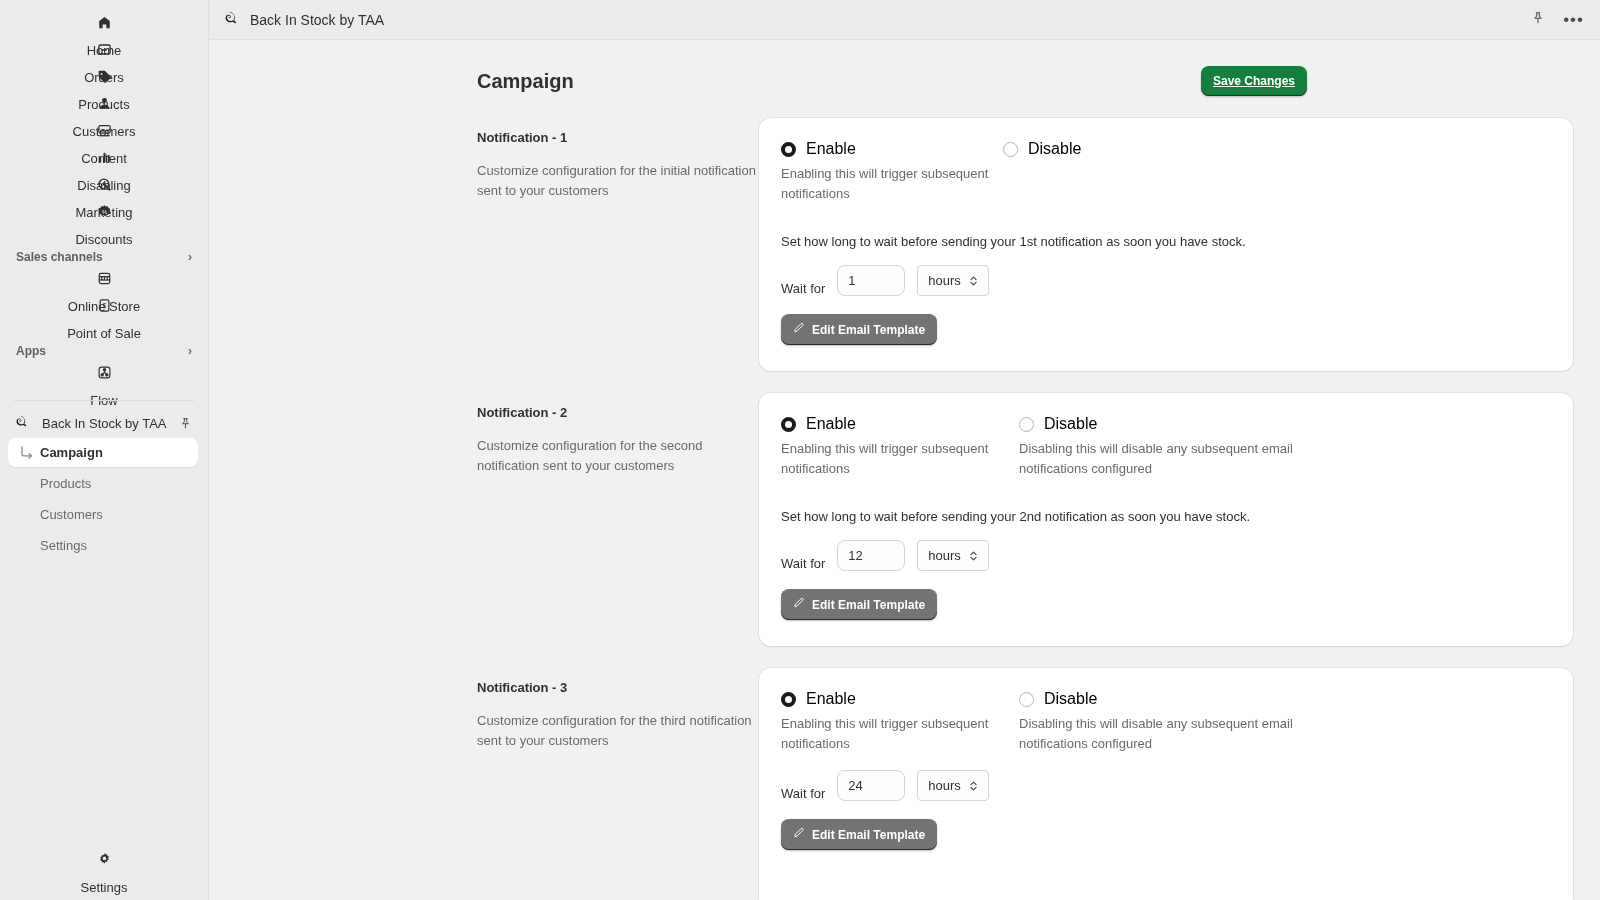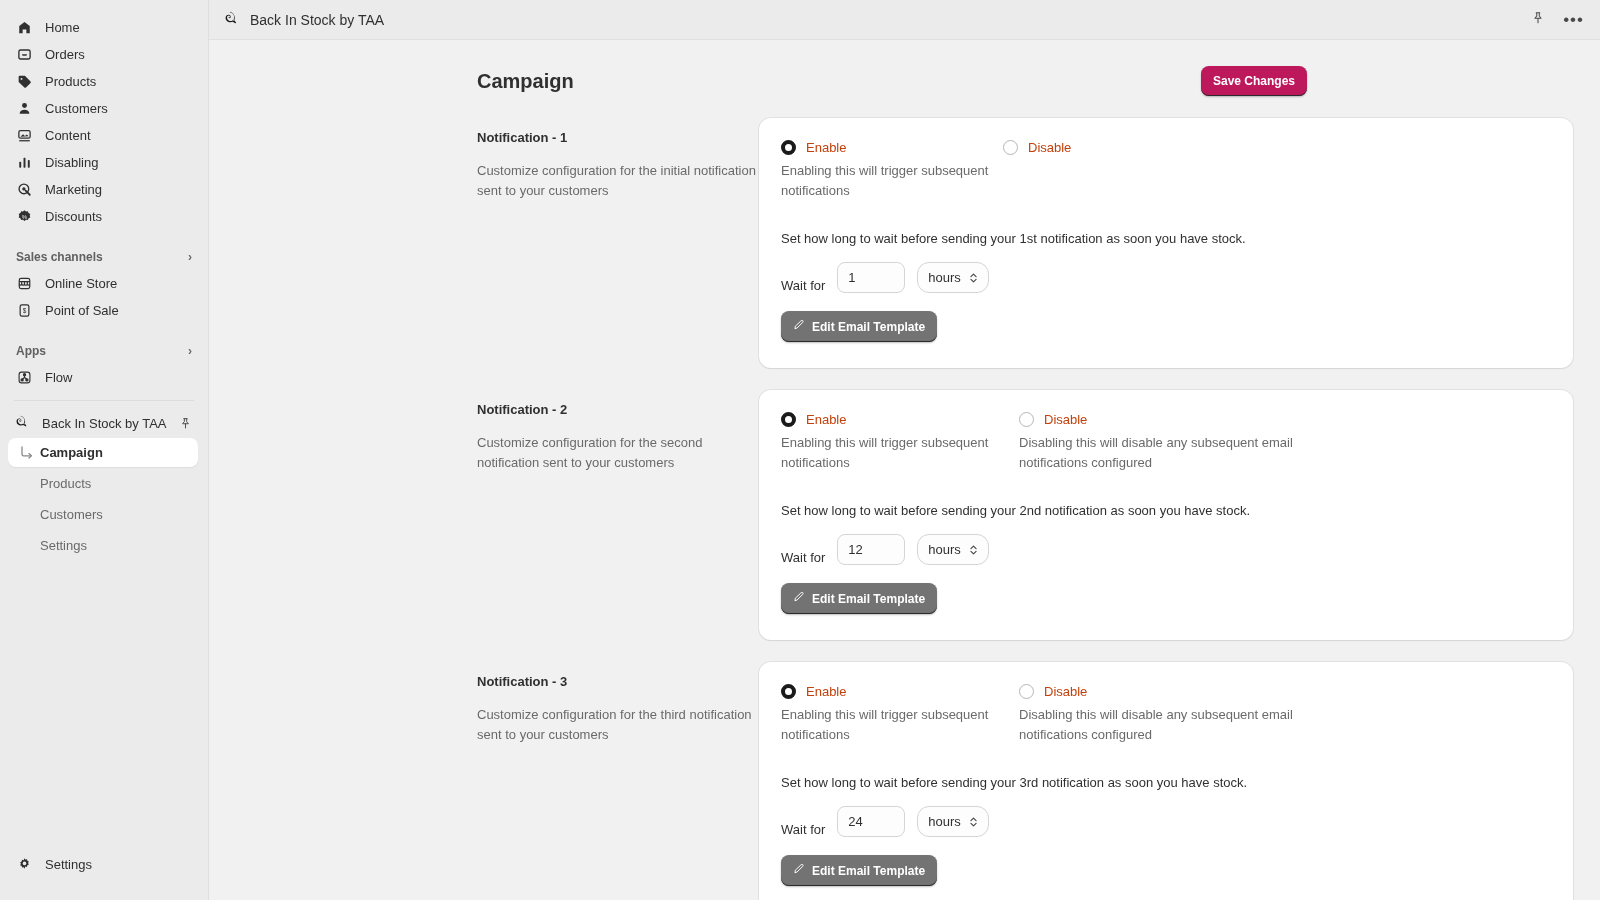--- a/index.html
+++ b/index.html
@@ -18,21 +18,21 @@
     border-right: 1px solid #dedede;
     display: flex; flex-direction: column;
     padding-top: 14px;
     position: relative;
     flex: 0 0 209px;
   }
   .nav-item {
     display: flex; align-items: center;
     height: 27px; margin: 0 8px; padding: 0 8px;
     border-radius: 8px; gap: 12px;
-    font-size: 13px; color: #303030; cursor: pointer;
+    font-size: 13px; color: #303030; cursor: pointer; flex-direction: column;
   }
   .nav-item .ico { width: 17px; height: 17px; display: flex; align-items: center; justify-content: center; flex: 0 0 17px; }
   .nav-item .ico svg { display: block; }
   .section-head {
     display: flex; align-items: center; justify-content: space-between;
     margin: 0 8px; padding: 0 8px; height: 26px;
     font-size: 12px; color: #616161; font-weight: 600;
   }
   .section-head .chev { color: #6a6a6a; font-size: 12px; }
   .spacer-sm { height: 14px; }
@@ -78,26 +78,27 @@
   .dots { font-size: 17px; letter-spacing: 1px; color: #4a4a4a; line-height: 1; cursor: pointer; }
 
   .content { flex: 1; overflow: hidden; padding: 0 0 0 0; }
   .page-head {
     display: flex; align-items: center;
     width: 830px; margin: 26px 0 0 268px;
   }
   .page-title { font-size: 20px; font-weight: 700; color: #303030; }
   .btn-dark {
     margin-left: auto;
-    background: #be185d; color: #fff;
+    background: #15803d; color: #fff;
     border: none; border-radius: 8px;
     font-size: 12px; font-weight: 600;
     padding: 8px 12px; cursor: pointer;
     box-shadow: 0 -1px 0 0 #2b2b2b inset, 0 1px 2px rgba(0,0,0,.25);
     font-family: "Liberation Sans", sans-serif;
+    text-decoration: underline;
   }
 
   .card-row {
     display: flex; align-items: flex-start;
     margin: 0 0 0 268px; width: 1096px;
     padding-top: 22px;
   }
   .card-desc { width: 282px; flex: 0 0 282px; padding-top: 12px; }
   .card-desc h3 { font-size: 13px; font-weight: 700; color: #303030; margin-bottom: 16px; }
   .card-desc p { font-size: 13px; color: #6a6a6a; line-height: 20px; }
@@ -113,36 +114,36 @@
   .radio-col { }
   .radio-line { display: flex; align-items: center; gap: 10px; }
   .radio {
     width: 15px; height: 15px; border-radius: 50%;
     border: 1.5px solid #b5b5b5; background: #fff;
     flex: 0 0 15px; cursor: pointer;
   }
   .radio.on {
     border: 4px solid #1a1a1a; background: #fff;
   }
-  .radio-label { font-size: 13px; color: #c2410c; }
+  .radio-label { font-size: 16px; color: #000000; }
   .radio-help { font-size: 13px; color: #6a6a6a; line-height: 20px; margin-top: 6px; }
 
   .hint { font-size: 13px; color: #303030; margin-top: 30px; }
   .wait-row { display: flex; align-items: flex-end; gap: 12px; margin-top: 16px; }
   .wait-label { font-size: 13px; color: #303030; }
   .num-input {
     width: 68px; height: 31px;
     border: 1px solid #d5d5d5; border-radius: 8px;
     background: #fdfdfd; padding: 0 10px;
     font-size: 13px; color: #303030;
     font-family: "Liberation Sans", sans-serif;
   }
   .unit-select {
     height: 31px; min-width: 68px;
-    border: 1px solid #d5d5d5; border-radius: 12px;
+    border: 1px solid #d5d5d5; border-radius: 4px;
     background: #fdfdfd; padding: 0 10px;
     display: flex; align-items: center; gap: 8px;
     font-size: 13px; color: #303030; cursor: pointer;
   }
   .updown { display: flex; flex-direction: column; gap: 1px; color: #4a4a4a; }
   .btn-edit {
     margin-top: 18px;
     background: #737373; color: #fff;
     border: none; border-radius: 8px;
     font-size: 12px; font-weight: 700;
@@ -476,21 +477,20 @@
               <div class="radio-help">Enabling this will trigger subsequent notifications</div>
             </div>
             <div class="radio-col">
               <div class="radio-line">
                 <span class="radio"></span>
                 <span class="radio-label">Disable</span>
               </div>
               <div class="radio-help">Disabling this will disable any subsequent email notifications configured</div>
             </div>
           </div>
-          <div class="hint">Set how long to wait before sending your 3rd notification as soon you have stock.</div>
           <div class="wait-row">
             <span class="wait-label">Wait for</span>
             <input class="num-input" value="24" style="">
             <div class="unit-select">
               <span>hours</span>
               <span class="updown">
                 <svg width="9" height="12" viewBox="0 0 10 14" fill="none" stroke="#4a4a4a" stroke-width="1.4" stroke-linecap="round" stroke-linejoin="round">
                     <path d="M2 5.4 5 2.4l3 3"></path>
                     <path d="M2 8.6 5 11.6l3-3"></path>
                   </svg>

